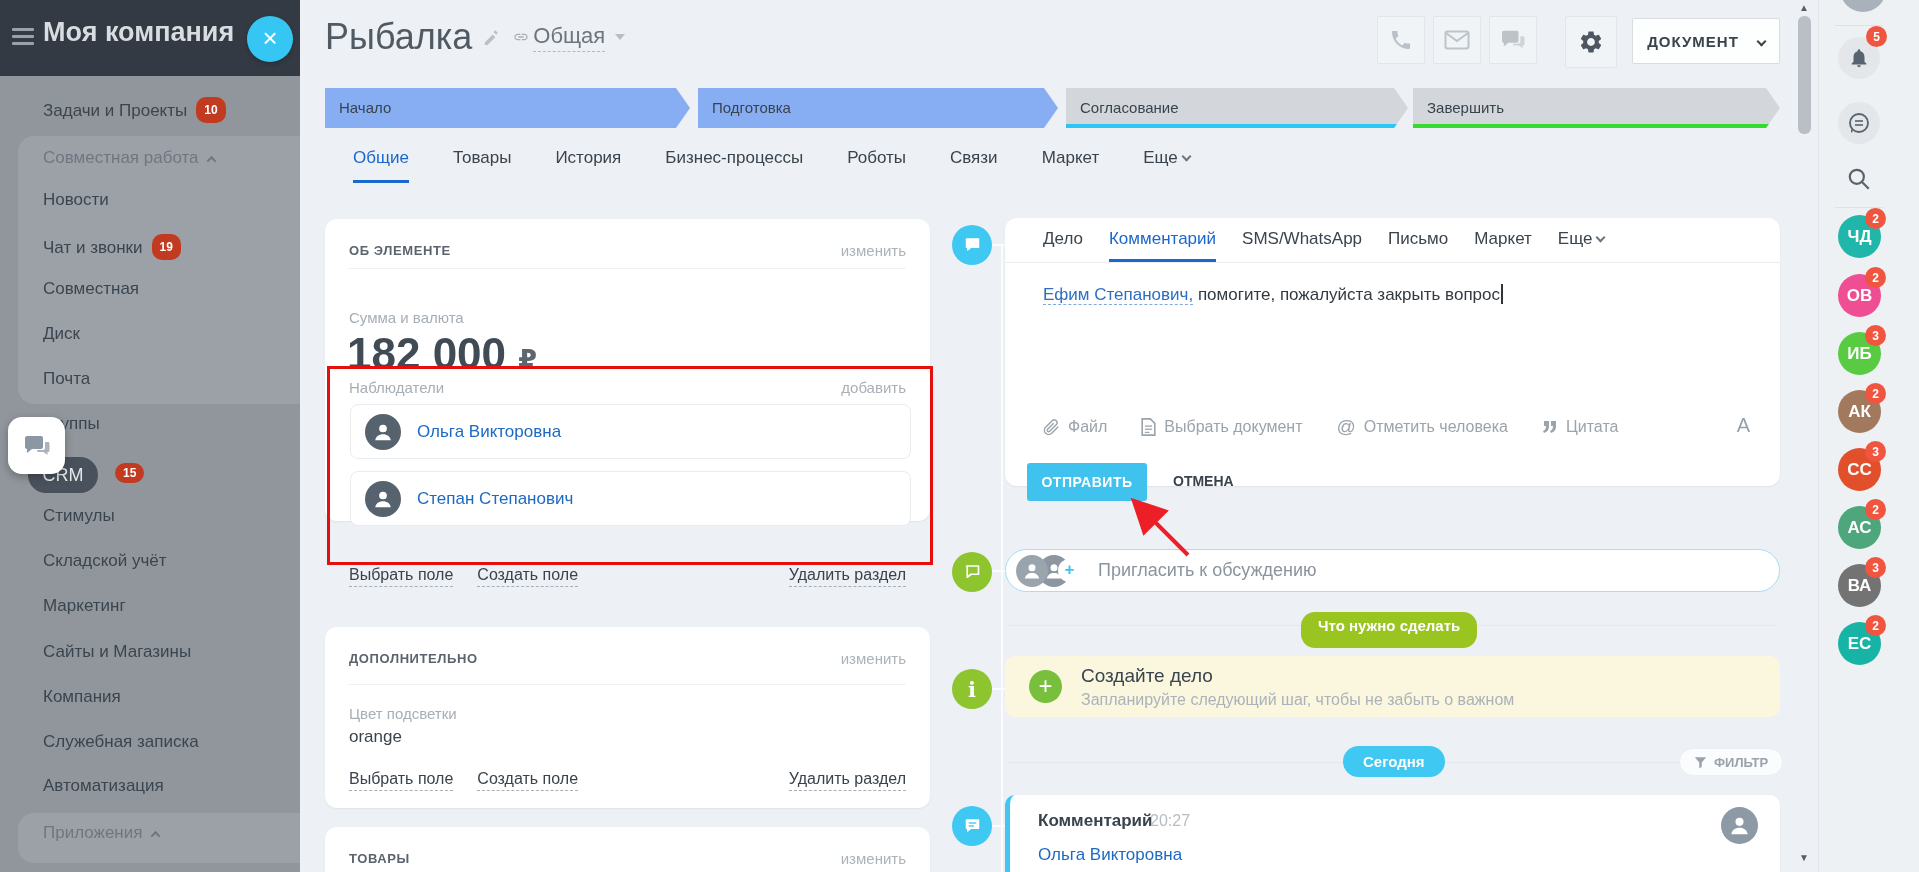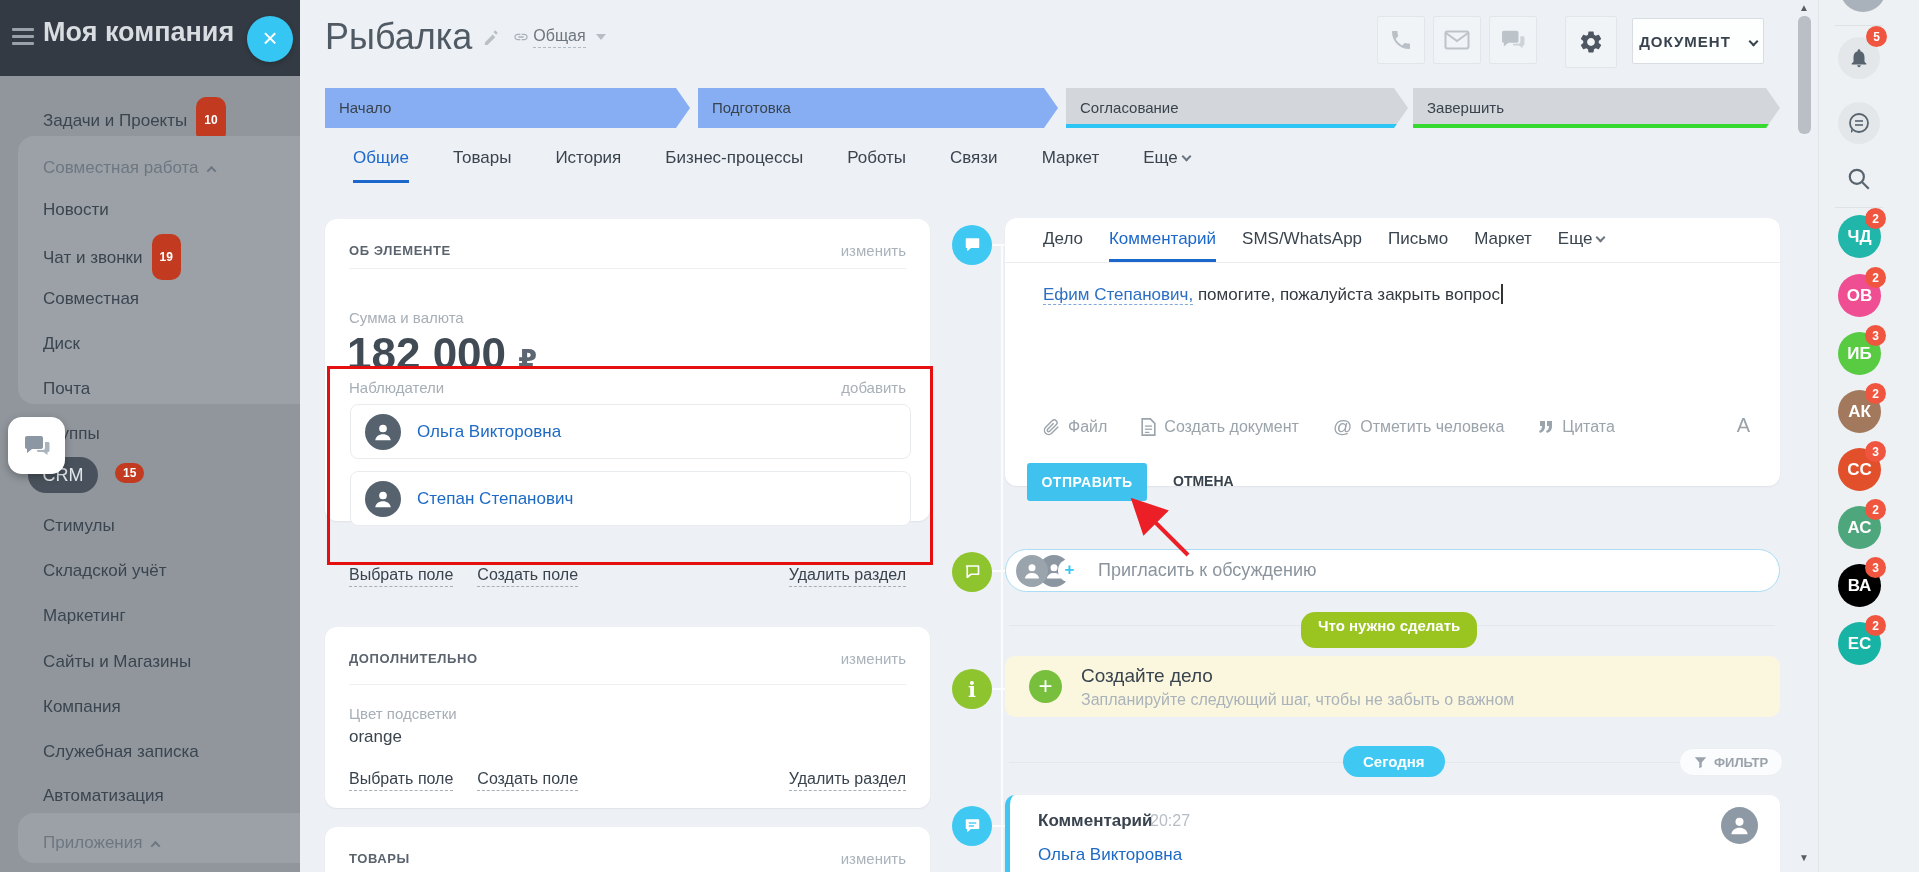--- a/index.html
+++ b/index.html
@@ -9,38 +9,38 @@
   svg { display:block; }
 
   
   #sidebar { position:absolute; left:0; top:0; width:300px; height:872px; background:#90969c; overflow:hidden; }
   #side-header { position:absolute; left:0; top:0; width:300px; height:76px; background:#333a43; }
   #burger { position:absolute; left:12px; top:28px; width:22px; cursor:pointer; }
   #burger div { height:3px; background:#9aa1a8; margin-bottom:4px; border-radius:1px; }
   #company-title { position:absolute; left:43px; top:17px; width:215px; font-size:27px; font-weight:bold; color:#d9dde1; white-space:nowrap; overflow:hidden; }
   #menu-close { position:absolute; left:247px; top:16px; width:46px; height:46px; border-radius:50%; background:#35c6f3; color:#fff; font-size:26px; line-height:44px; text-align:center; cursor:pointer; box-shadow:0 2px 5px rgba(0,0,0,.2); }
   .side-group { position:absolute; left:18px; width:282px; background:#9ba1a7; border-radius:16px 0 0 16px; }
-  .mi { position:absolute; left:43px; height:30px; line-height:40px; font-size:17px; color:#3b454f; white-space:nowrap; cursor:pointer; }
+  .mi { position:absolute; left:43px; height:30px; line-height:20px; font-size:17px; color:#3b454f; white-space:nowrap; cursor:pointer; }
   .mi.grouphead { color:#6e7781; }
   .nbadge { display:inline-block; background:#c23a1f; color:#fff; font-size:12px; font-weight:bold; border-radius:10px; padding:3px 8px; margin-left:9px; vertical-align:2px; }
   .chev { display:inline-block; width:7px; height:7px; border-right:2px solid currentColor; border-bottom:2px solid currentColor; }
   .chev.up { transform:rotate(-135deg) translate(-1px,-1px); }
   .chev.down { transform:rotate(45deg); vertical-align:3px; }
   #crm-pill { position:absolute; left:28px; top:457px; width:70px; height:36px; background:#49525c; border-radius:18px; color:#e4e7ea; font-size:18px; text-align:center; line-height:36px; cursor:pointer; }
   #crm-badge { position:absolute; left:106px; top:463px; }
   #chat-widget { position:absolute; left:8px; top:417px; width:57px; height:57px; background:#fff; border-radius:14px; box-shadow:0 3px 8px rgba(0,0,0,.28); cursor:pointer; display:flex; align-items:center; justify-content:center; z-index:30; }
 
   
   #page-title-row { position:absolute; left:325px; top:16px; display:flex; align-items:center; gap:10px; }
   #page-title { font-size:36px; font-weight:300; color:#505a64; }
-  #pipeline-link { font-size:16px; color:#6d757e; border-bottom:1px dashed #b3bac1; padding-bottom:2px; cursor:pointer; }
+  #pipeline-link { font-size:22px; color:#6d757e; border-bottom:1px dashed #b3bac1; padding-bottom:2px; cursor:pointer; }
   .tri-down { width:0; height:0; border-left:5px solid transparent; border-right:5px solid transparent; border-top:6px solid #b6bdc4; }
   .hd-btn { position:absolute; top:16px; width:48px; height:48px; background:#f1f4f6; border:1px solid #e2e6e9; border-radius:2px; display:flex; align-items:center; justify-content:center; cursor:pointer; }
   #gear-btn { left:1565px; width:52px; height:52px; }
-  #doc-btn { position:absolute; left:1632px; top:18px; width:132px; height:46px; background:#fdfefe; border:1px solid #d8dde1; border-radius:2px; font-size:15px; font-weight:bold; letter-spacing:1px; color:#39434d; display:flex; align-items:center; justify-content:center; gap:19px; cursor:pointer; }
+  #doc-btn { position:absolute; left:1632px; top:18px; width:148px; height:46px; background:#fdfefe; border:1px solid #d8dde1; border-radius:2px; font-size:15px; font-weight:bold; letter-spacing:1px; color:#39434d; display:flex; align-items:center; justify-content:center; gap:19px; cursor:pointer; }
 
   
   .stage { position:absolute; top:88px; height:40px; line-height:40px; padding-left:14px; font-size:15px; color:#39434d; clip-path:polygon(0 0, calc(100% - 14px) 0, 100% 50%, calc(100% - 14px) 100%, 0 100%); cursor:pointer; }
   .stage.blue { background:#87aef3; }
   .stage.gray { background:#d3d7db; }
   .stage .underbar { position:absolute; left:0; right:0; bottom:0; height:4px; }
 
   
   #main-tabs { position:absolute; left:353px; top:148px; display:flex; gap:44px; font-size:17px; color:#3a444e; }
   #main-tabs .tab { padding-bottom:12px; cursor:pointer; white-space:nowrap; }
@@ -338,21 +338,21 @@
     </span>
     <span class="tool-item">
       <svg width="15" height="18" viewBox="0 0 16 20">
           <path fill="none" stroke="#9ba3ab" stroke-width="1.8" d="M1 1h9l5 5v13H1z"></path>
           <g stroke="#9ba3ab" stroke-width="1.4">
             <line x1="4" y1="9" x2="12" y2="9"></line>
             <line x1="4" y1="12.5" x2="12" y2="12.5"></line>
             <line x1="4" y1="16" x2="9" y2="16"></line>
           </g>
         </svg>
-      <span>Создать документ</span>
+      <span>Выбрать документ</span>
     </span>
     <span class="tool-item">
       <span style="font-size:19px;">@</span>
       <span>Отметить человека</span>
     </span>
     <span class="tool-item">
       <svg width="16" height="12" viewBox="0 0 16 12">
           <path fill="#9ba3ab" d="M2 0h5v5c0 4-2 6-5 7l-1-2c2-1 3-2.3 3-5H2zM9 0h5v5c0 4-2 6-5 7l-1-2c2-1 3-2.3 3-5H9z"></path>
         </svg>
       <span>Цитата</span>
@@ -479,21 +479,21 @@
   <div class="rail-avatar" style="top: 448px; background: rgb(225, 80, 43);">
       <span>СС</span>
     </div>
   <div class="rail-badge" style="left:46px; top:441px;">3</div>
 
   <div class="rail-avatar" style="top: 506px; background: rgb(77, 166, 124);">
       <span>АС</span>
     </div>
   <div class="rail-badge" style="left:46px; top:499px;">2</div>
 
-  <div class="rail-avatar" style="top: 564px; background: #000000;">
+  <div class="rail-avatar" style="top: 564px; background: #737373;">
       <span>ВА</span>
     </div>
   <div class="rail-badge" style="left:46px; top:557px;">3</div>
 
   <div class="rail-avatar" style="top: 622px; background: rgb(23, 179, 164);">
       <span>ЕС</span>
     </div>
   <div class="rail-badge" style="left:46px; top:615px;">2</div>
 </div>
 

